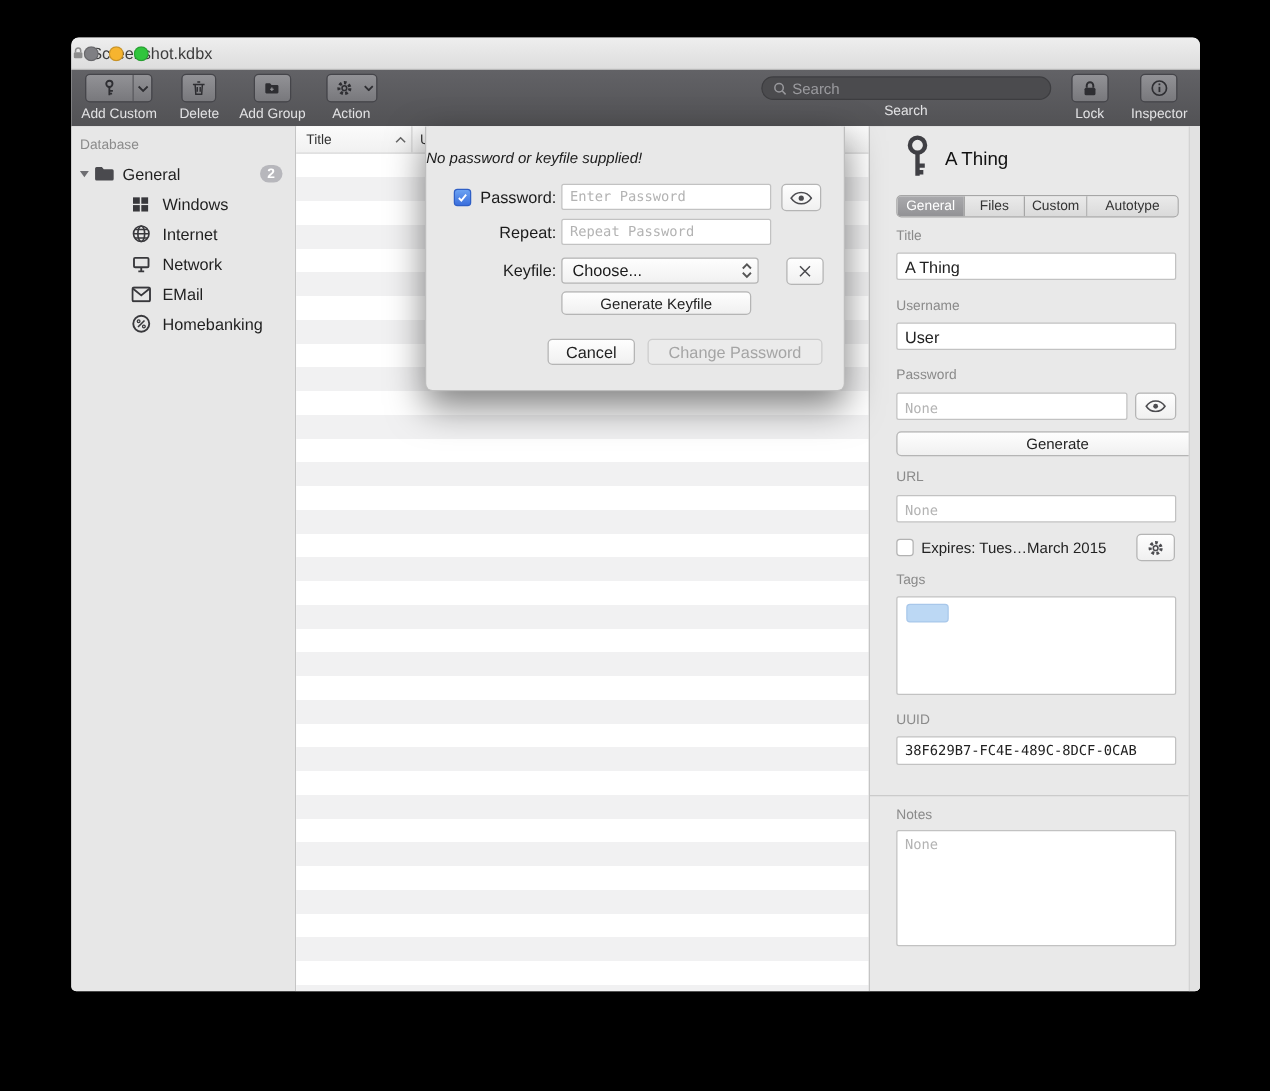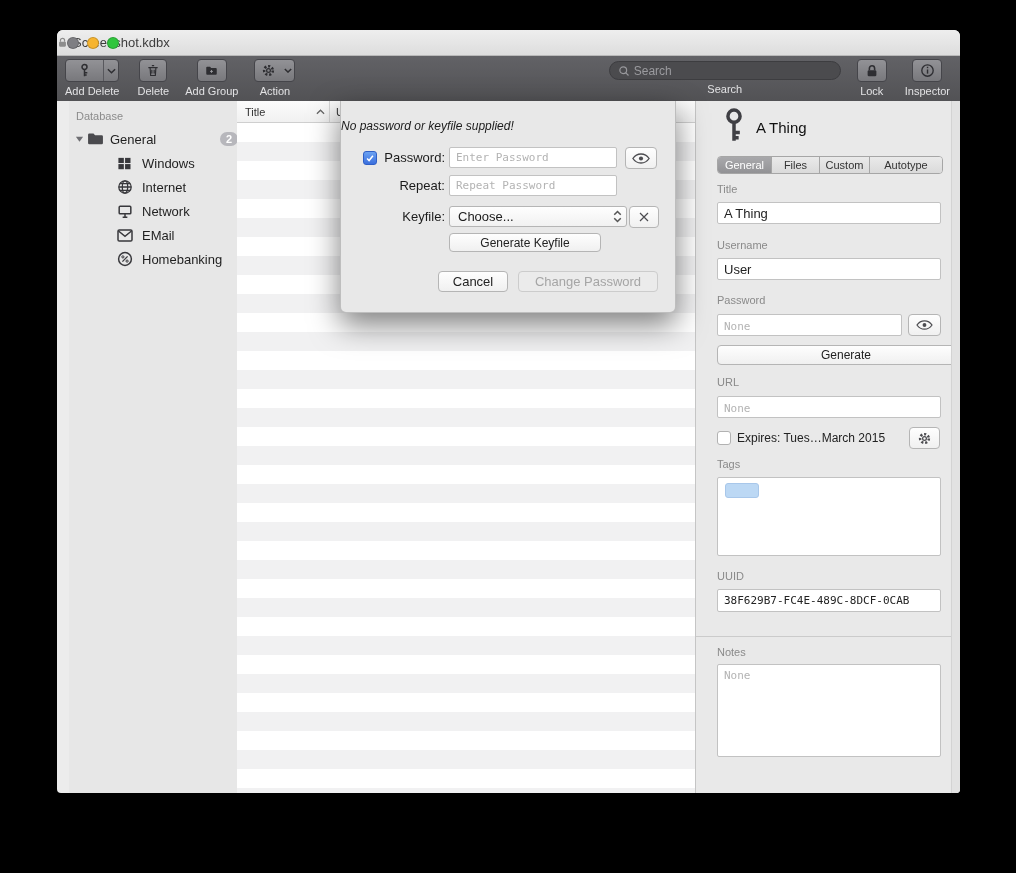--- a/index.html
+++ b/index.html
@@ -34,21 +34,21 @@
                      width:15px; border-left:1px solid #58585d; }
   .searchfield { width:232px; height:19px; margin-top:2px; border-radius:10px;
                  background:#4b4b4e; border:1px solid #3d3d40; display:flex; align-items:center;
                  padding:0 8px; }
   .searchfield input { flex:1; background:transparent; border:none; outline:none;
                        font-size:12px; color:#d8d8da; margin-left:4px;
                        font-family:"Liberation Sans",sans-serif; }
   .searchfield input::placeholder { color:#9b9b9f; }
 
   
-  .sidebar { position:absolute; left:12px; top:71px; width:180px; bottom:0;
+  .sidebar { position:absolute; left:0; top:71px; width:180px; bottom:0;
              background:#e7e7e7; border-right:1px solid #c5c5c5; }
   .sb-header { font-size:11px; color:#8b8b8b; padding:9px 0 5px 7px; }
   .sb-group { display:flex; align-items:center; height:24px; padding-left:6px;
               font-size:13px; color:#1f1f1f; }
   .sb-badge { margin-left:auto; margin-right:10px; background:#b7b7bc; color:#fff;
               font-size:11px; font-weight:bold; border-radius:9px; padding:1px 6px; min-width:18px;
               text-align:center; }
   .sb-item { display:flex; align-items:center; height:24px; padding-left:48px;
              font-size:13px; color:#1f1f1f; gap:8px; }
   .sb-icon { width:17px; height:17px; display:flex; align-items:center; color:#38383c; }
@@ -97,21 +97,21 @@
   
   .sheet { position:absolute; left:340px; top:101px; width:336px; height:212px;
            background:#e8e8e8; border:1px solid rgba(0,0,0,.18); border-top:none;
            border-radius:0 0 6px 6px; box-shadow:0 12px 30px rgba(0,0,0,.5); z-index:50; }
   .sheet-msg { position:absolute; top:18px; left:0; right:0; 
                font-size:12px; color:#1b1b1b;font-style:italic; }
   .srow { position:absolute; left:0; right:0; height:22px; }
   .slbl { position:absolute; left:0; top:0; width:104px; text-align:right; font-size:13px;
           color:#1b1b1b; line-height:22px; }
   .sfld { position:absolute; left:108px; top:0; width:168px; height:21px; }
-  .dropdown { position:absolute; left:108px; top:0; width:178px; height:21px;
+  .dropdown { position:absolute; left:108px; top:0; width:158px; height:21px;
               background:linear-gradient(#fefefe,#f1f1f1); border:1px solid #b5b5b5; border-radius:3px;
               display:flex; align-items:center; font-size:13px; color:#1b1b1b; padding:0 4px 0 8px; }
   .dropdown .stepper { margin-left:auto; display:flex; align-items:center; color:#555; }
 </style>
 </head>
 <body>
 
 <div class="stage">
   <div class="window">
 
@@ -140,21 +140,21 @@
                 <circle cx="12" cy="6.5" r="4" fill="none" stroke="currentColor" stroke-width="2.4"></circle>
                 <path d="M12 10.5V21M12 15.5h4.5M12 19h3.5" stroke="currentColor" stroke-width="2.4" fill="none"></path>
               </svg>
           </span>
           <span class="seg-arrow">
             <svg width="9" height="6" viewBox="0 0 10 6">
                 <path d="M1 1l4 4 4-4" stroke="currentColor" stroke-width="1.6" fill="none"></path>
               </svg>
           </span>
         </div>
-        <div class="tb-label">Add Delete</div>
+        <div class="tb-label">Add Custom</div>
       </div>
 
       <div class="tb-item" style="margin-left:18px;">
         <div class="tbtn" style="width:28px;">
           <span style="display:flex;">
             <svg width="14" height="15" viewBox="0 0 24 24" fill="none" stroke="currentColor" stroke-width="2">
                 <path d="M4 7h16M10 3.5h4M7 7l1 13.5h8L17 7M10 10.5v6.5M14 10.5v6.5"></path>
               </svg>
           </span>
         </div>

